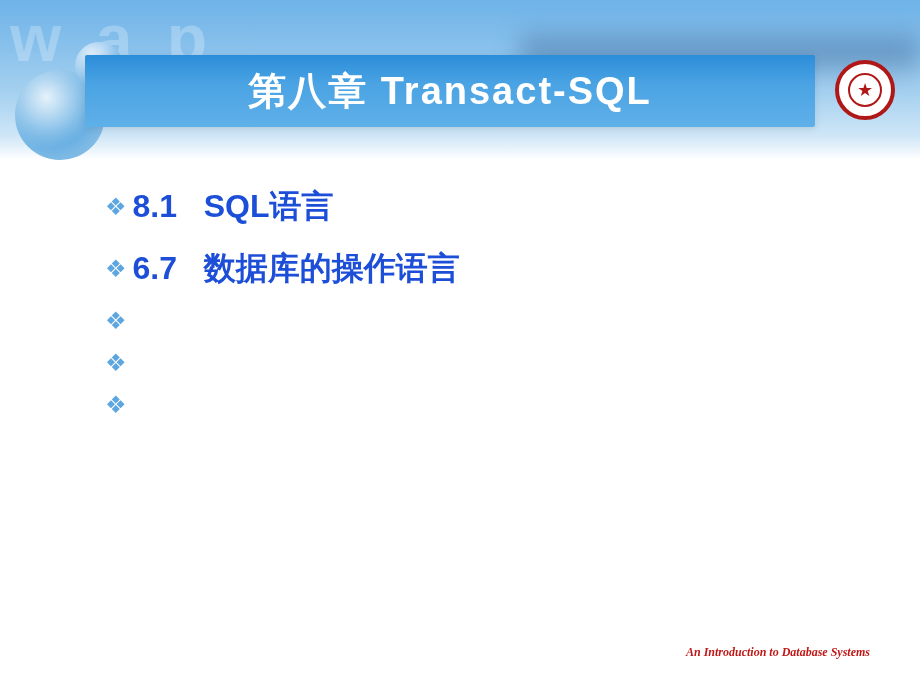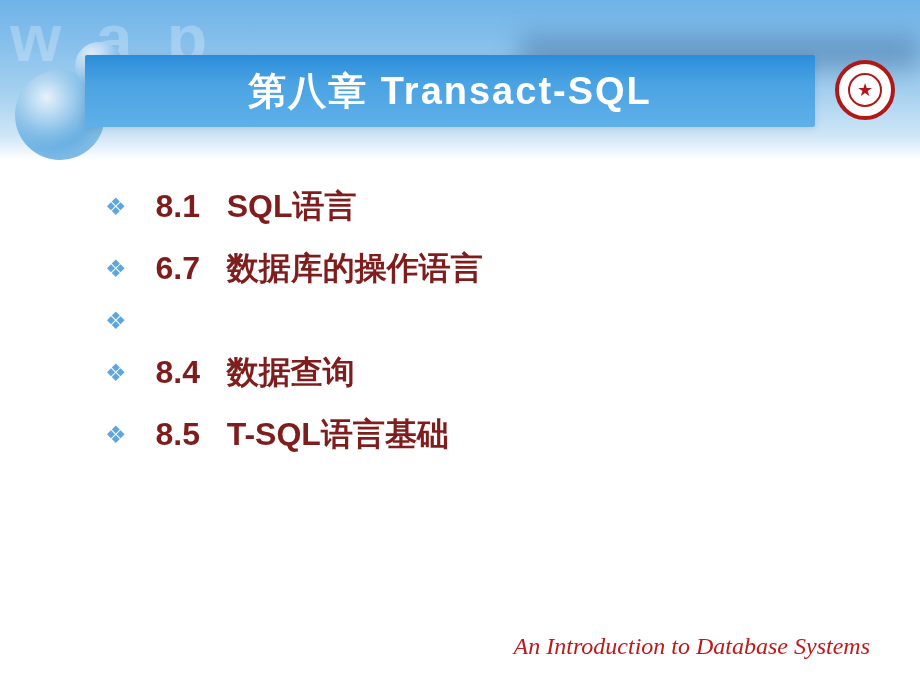--- a/index.html
+++ b/index.html
@@ -118,30 +118,29 @@
     }
     .bullet {
       color: #5da6e0;
       font-size: 24px;
       margin-right: 6px;
       line-height: 1;
     }
     .item-text {
       font-size: 32px;
       font-weight: bold;
-      color: #7f1d1d;
-      margin-left: 23px;
+      color: #1d4ed8;
     }
     .footer {
       position: absolute;
       bottom: 30px;
       right: 50px;
       color: #c01818;
-      font-size: 24px;
-      font-weight: normal;
+      font-size: 12px;
+      font-weight: bold;
       font-style: italic;
       font-family: "Times New Roman", serif;
     }
   </style>
 </head>
 <body>
 
 <div class="top-bg">
   <div class="bg-letters">w a p</div>
   <div class="top-right-dark"></div>
@@ -169,25 +168,19 @@
     <span class="bullet">❖</span>
     <span class="item-text">
       <span>6.7</span>&nbsp;&nbsp;&nbsp;<span>数据库的操作语言</span>
     </span>
   </div>
   <div class="item">
     <span class="bullet">❖</span>
   </div>
   <div class="item">
     <span class="bullet">❖</span>
-    <span class="item-text">
-      <span>8.4</span>&nbsp;&nbsp;&nbsp;<span>数据查询</span>
-    </span>
   </div>
   <div class="item">
     <span class="bullet">❖</span>
-    <span class="item-text">
-      <span>8.5</span>&nbsp;&nbsp;&nbsp;<span>T-SQL语言基础</span>
-    </span>
   </div>
 </div>
 
 <div class="footer">An Introduction to Database Systems</div>
 
 </body></html>

